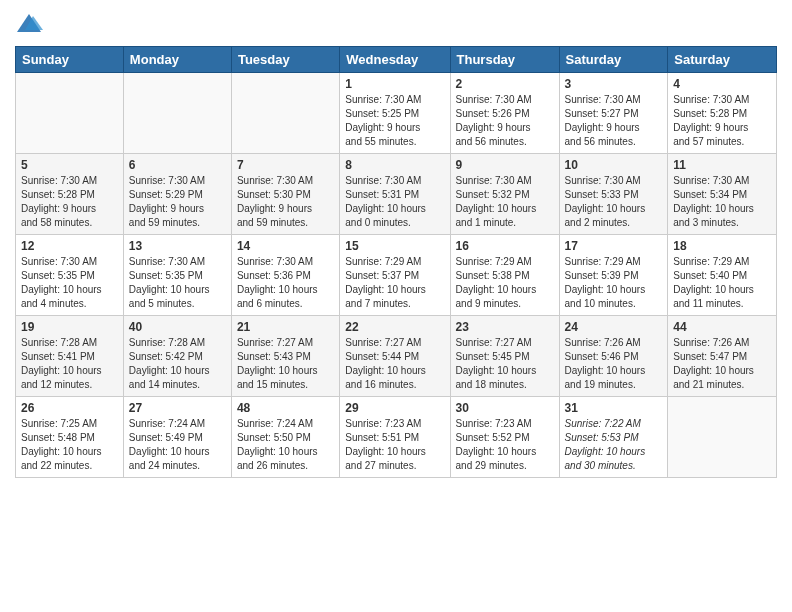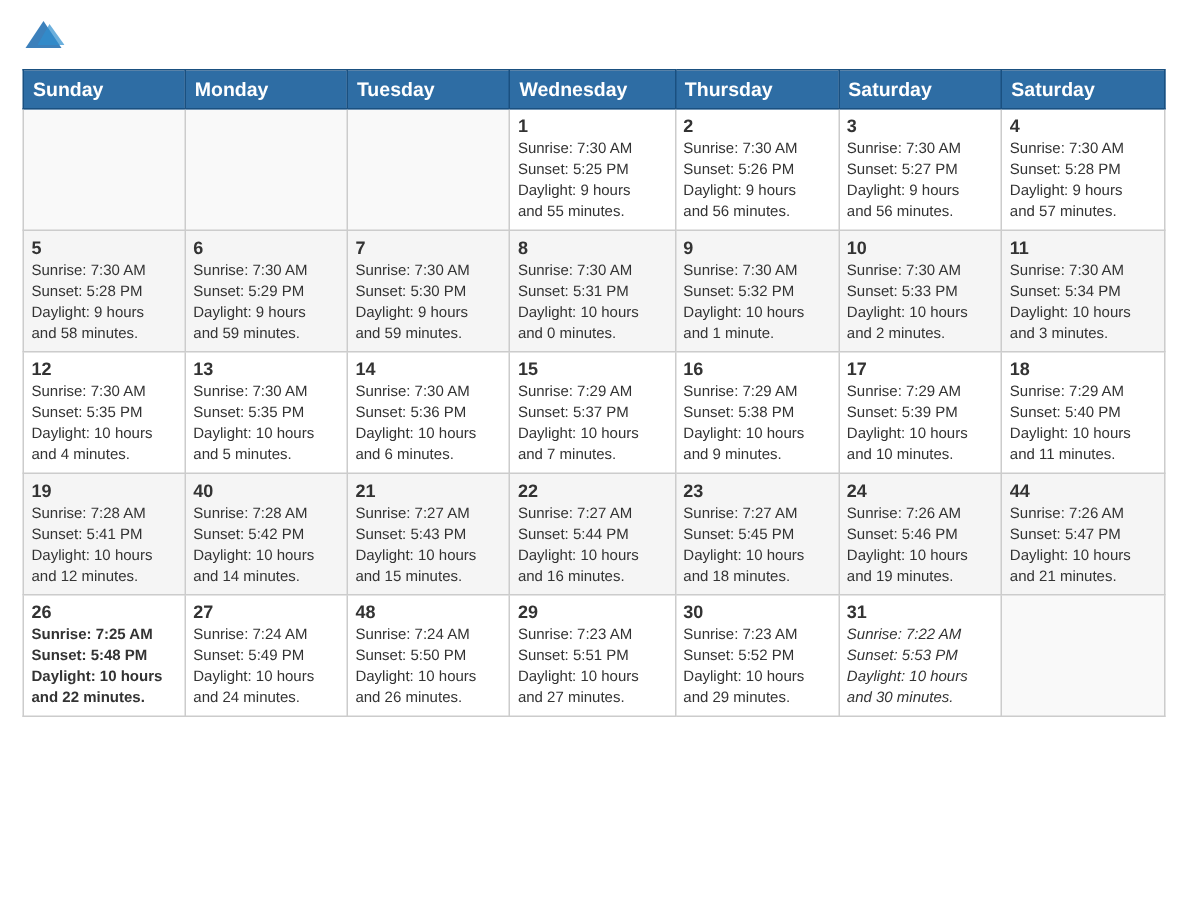--- a/index.html
+++ b/index.html
@@ -311,21 +311,21 @@
           <span class="day-number">44</span>
           <div class="day-info" style="white-space: pre-line;">Sunrise: 7:26 AM
 Sunset: 5:47 PM
 Daylight: 10 hours
 and 21 minutes.</div>
         </td>
       </tr>
       <tr>
         <td>
           <span class="day-number">26</span>
-          <div class="day-info" style="white-space: pre-line; font-weight: bold;">Sunrise: 7:25 AM
+          <div class="day-info" style="white-space: pre-line;">Sunrise: 7:25 AM
 Sunset: 5:48 PM
 Daylight: 10 hours
 and 22 minutes.</div>
         </td>
         <td>
           <span class="day-number">27</span>
           <div class="day-info" style="white-space: pre-line;">Sunrise: 7:24 AM
 Sunset: 5:49 PM
 Daylight: 10 hours
 and 24 minutes.</div>

